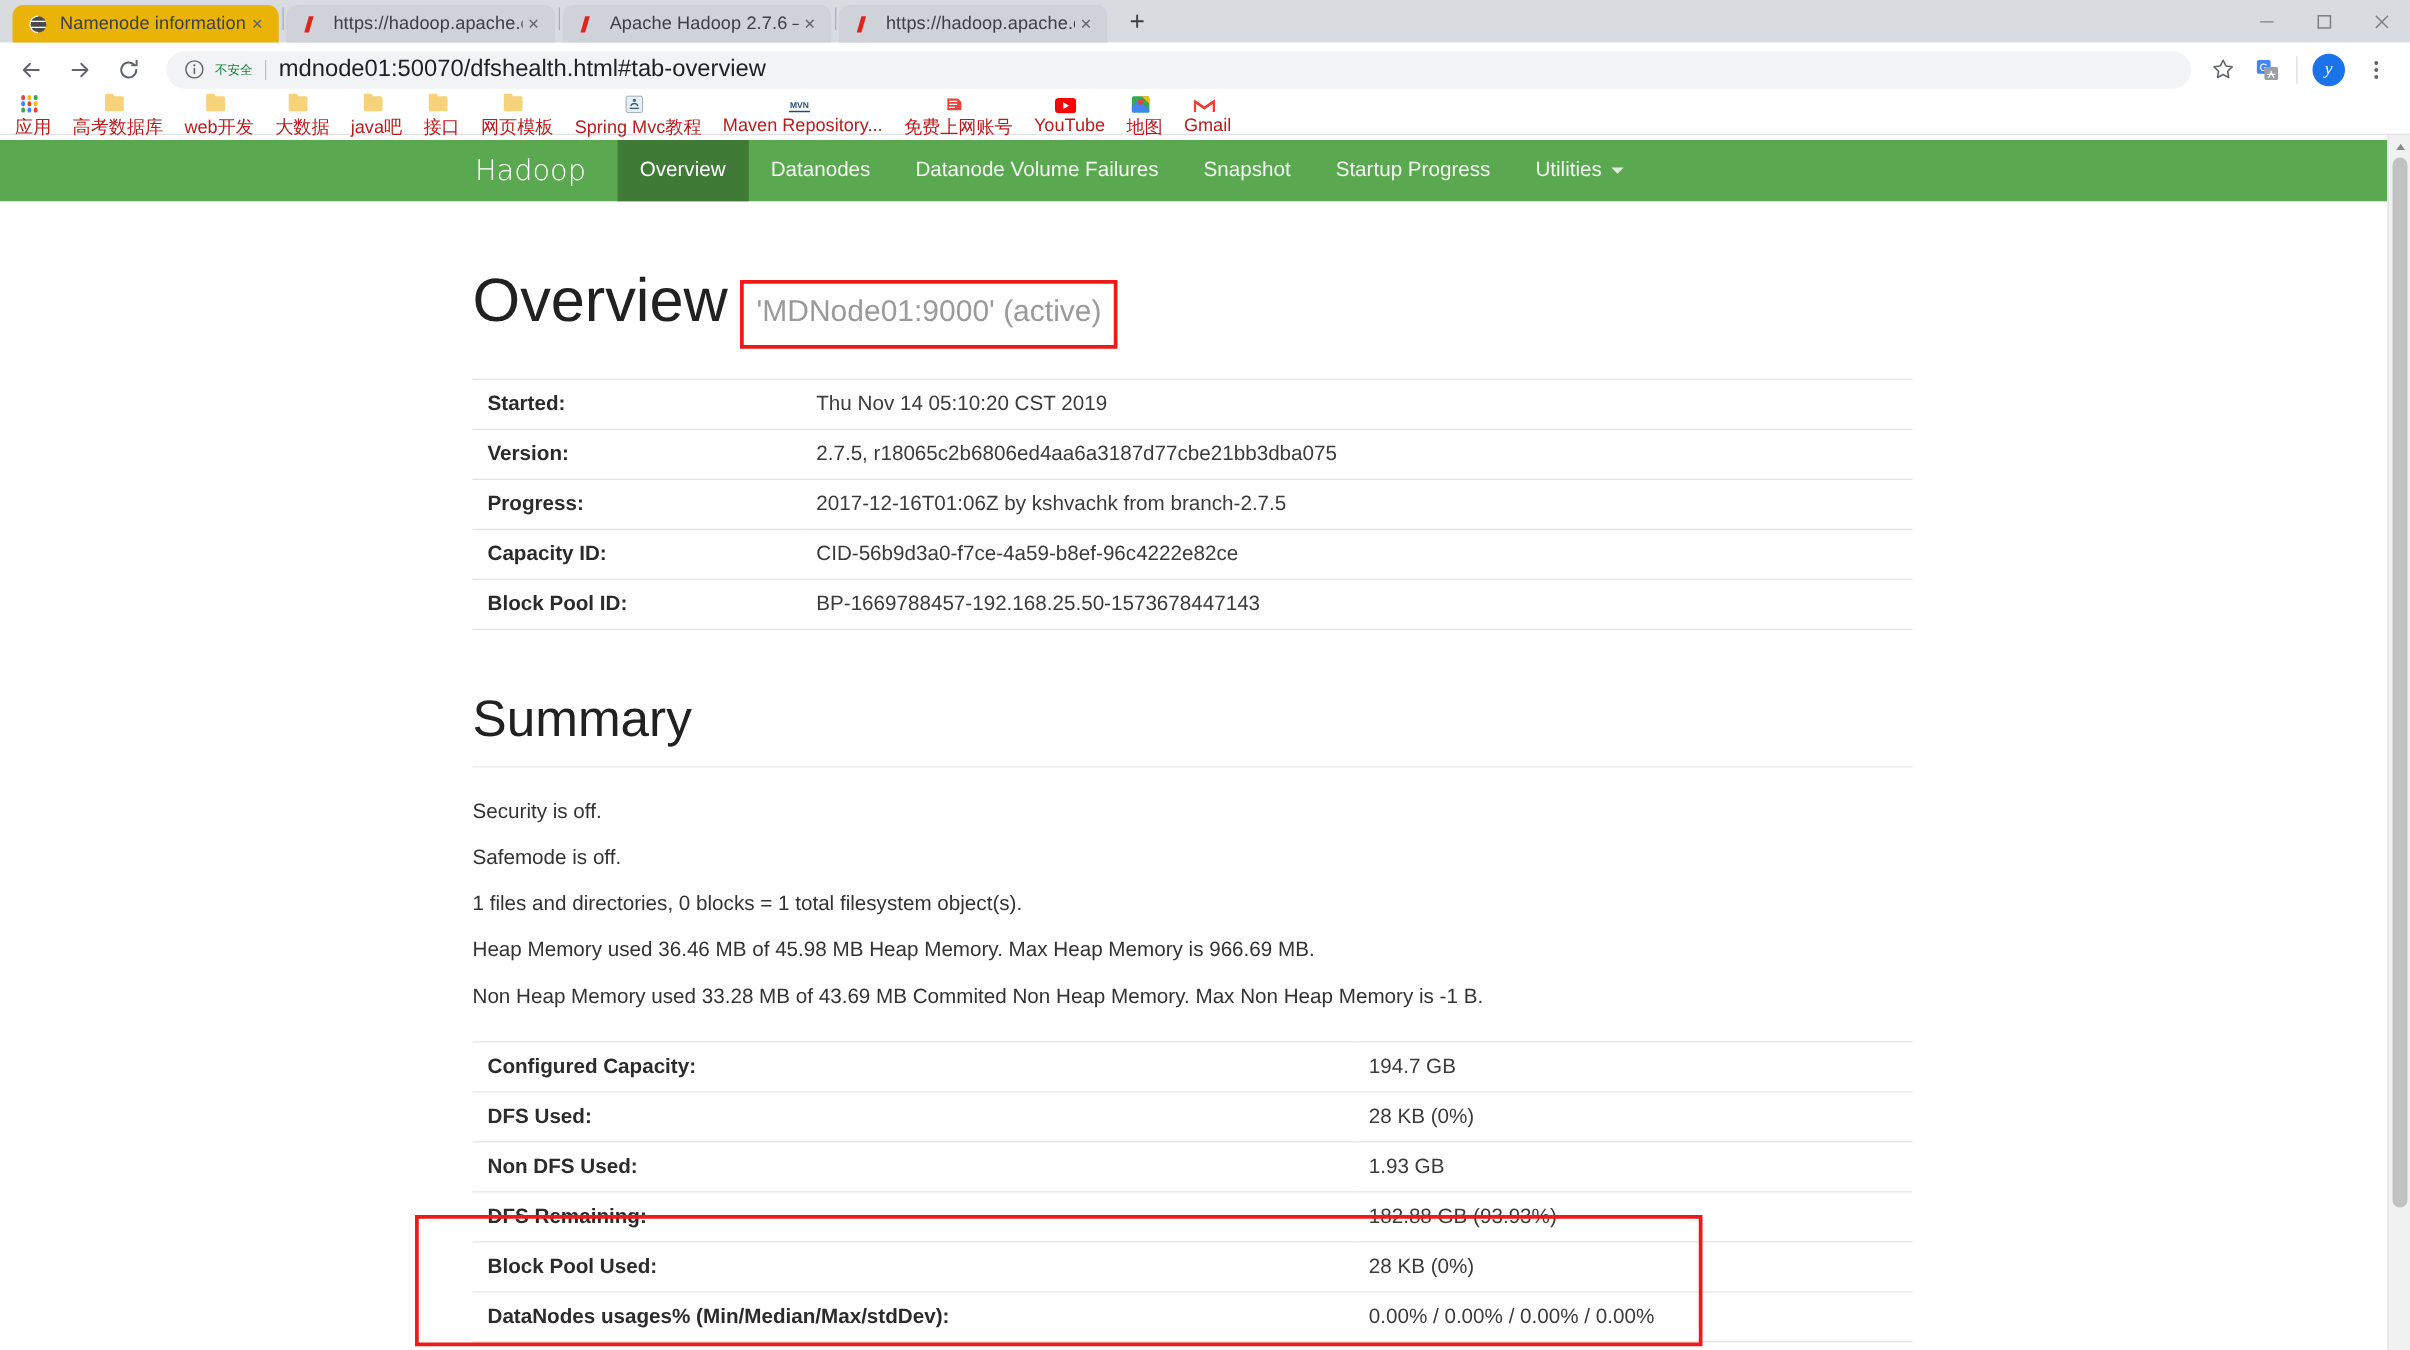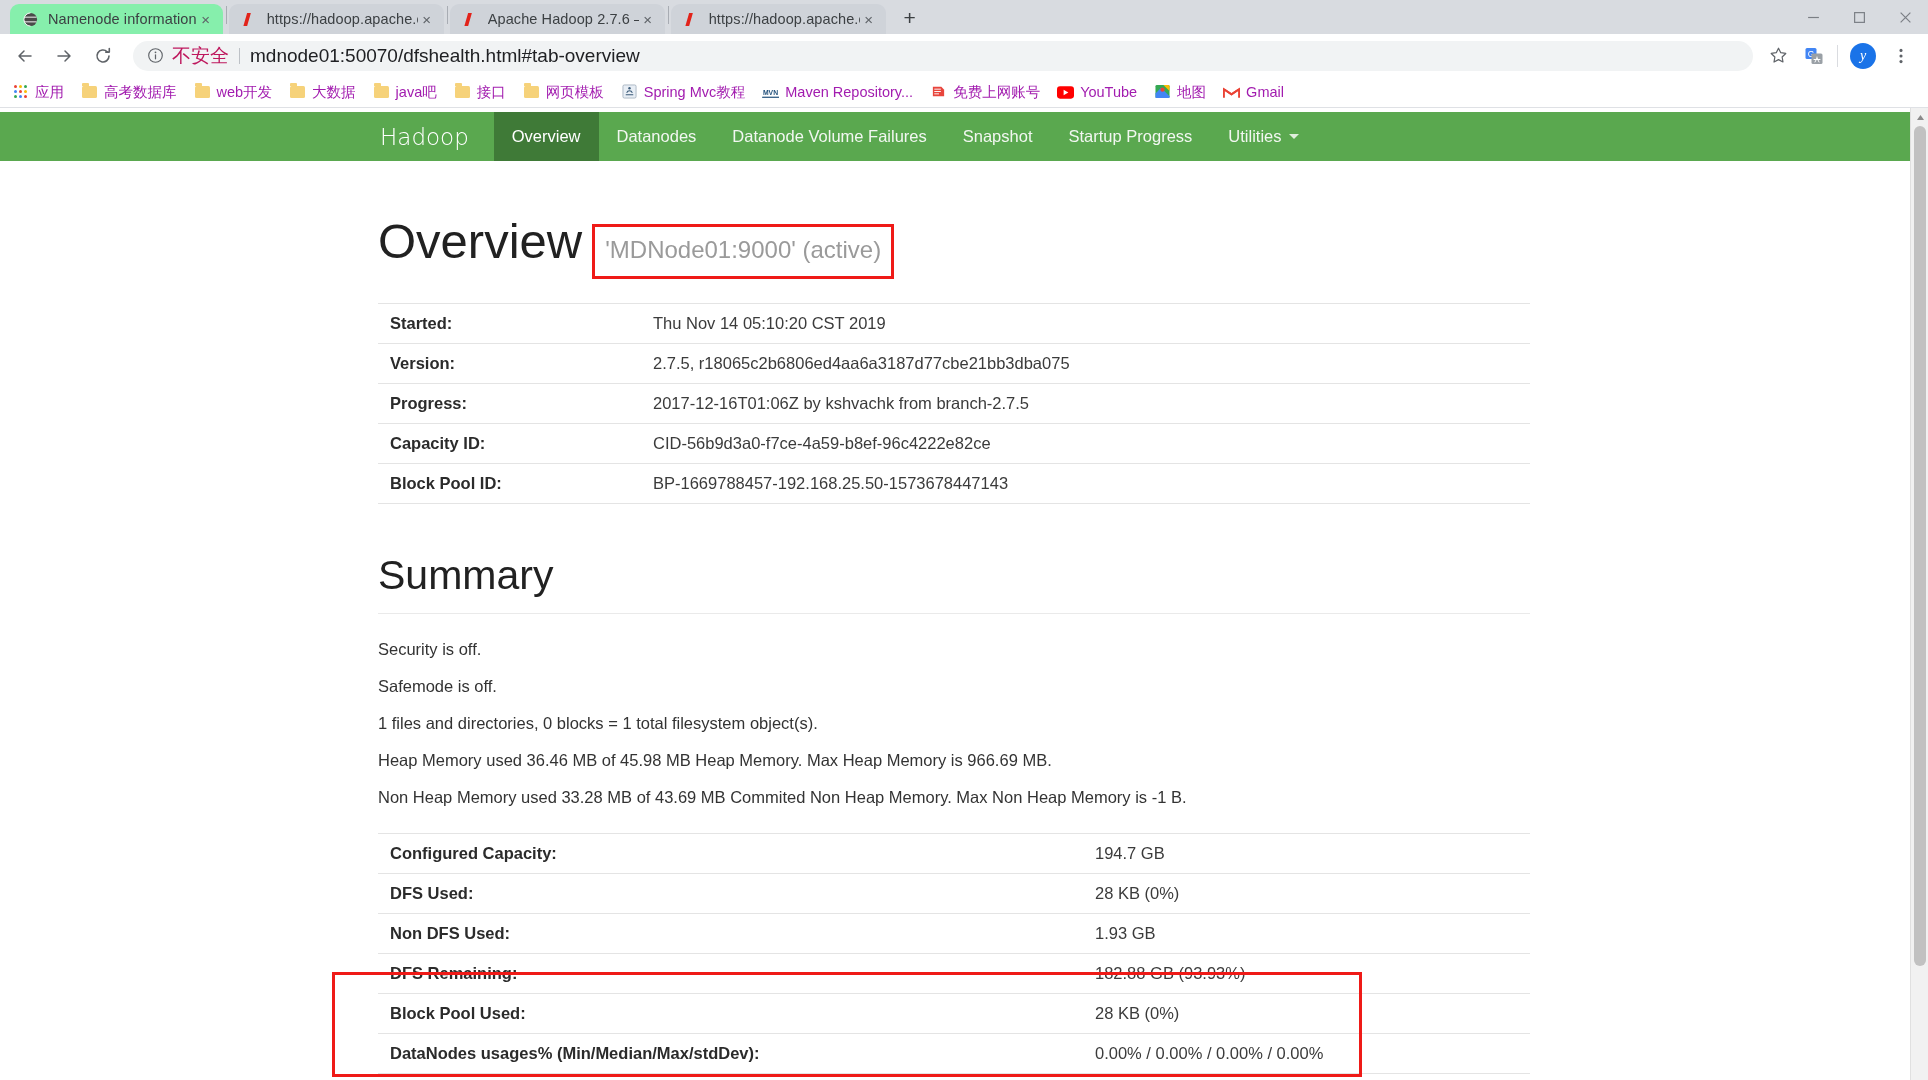--- a/index.html
+++ b/index.html
@@ -18,21 +18,21 @@
     display: flex; align-items: flex-end;
   }
   .tabstrip { display: flex; align-items: flex-end; height: 34px; padding-left: 10px; flex: 1; }
   .tab {
     height: 30px; min-width: 200px; max-width: 215px;
     background: #cfd3d9; border-radius: 9px 9px 0 0;
     display: flex; align-items: center; padding: 0 8px 0 12px;
     margin-right: 1px; position: relative;
     font-size: 14px; color: #3c4043;
   }
-  .tab.active { background: #86efac; }
+  .tab.active { background: #eab308; }
   .tab .favicon {
     width: 17px; height: 17px; margin-right: 9px; flex: 0 0 17px;
     display: flex; align-items: center; justify-content: center;
   }
   .tab .tab-title {
     flex: 1; white-space: nowrap; overflow: hidden; text-overflow: clip;
     font-size: 14.5px; color: #3c4043; letter-spacing: .1px;
   }
   .tab .tab-close {
     width: 18px; height: 18px; flex: 0 0 18px; color: #5f6368;
@@ -54,38 +54,38 @@
   }
   .navbtn {
     width: 34px; height: 34px; display: flex; align-items: center; justify-content: center;
     color: #5f6368; margin-right: 5px;
   }
   .omnibox {
     flex: 1; height: 30px; background: #f1f3f4; border-radius: 16px;
     display: flex; align-items: center; padding: 0 14px; margin: 0 8px;
   }
   .omnibox .info-icon { width: 18px; height: 18px; margin-right: 7px; color: #5f6368; flex: 0 0 18px; }
-  .omnibox .sec-label { font-size: 19px; color: #be185d; white-space: nowrap; }
+  .omnibox .sec-label { font-size: 10px; color: #15803d; white-space: nowrap; }
   .omnibox .vsep { width: 1px; height: 16px; background: #bdc1c6; margin: 0 10px; }
   .omnibox .url { font-size: 19px; color: #202124; white-space: nowrap; }
   .tool-icons { display: flex; align-items: center; }
   .tool-icons .navbtn { margin-right: 2px; }
   .avatar {
     width: 26px; height: 26px; border-radius: 50%; background: #1a73e8; color: #fff;
     font-size: 14px; display: flex; align-items: center; justify-content: center;
     margin: 0 8px; font-family: "Liberation Serif", serif; font-style: italic;
   }
   .vdiv { width: 1px; height: 22px; background: #dadce0; margin: 0 4px; }
 
   
   .bookmarks {
     height: 30px; background: #ffffff; display: flex; align-items: center;
     padding: 0 12px; border-bottom: 1px solid #dfe1e5;
   }
-  .bm { display: flex; margin-right: 17px; font-size: 14.5px; color: #a21caf; white-space: nowrap; }
+  .bm { display: flex; align-items: center; margin-right: 17px; font-size: 14.5px; color: #b91c1c; white-space: nowrap; flex-direction: column; }
   .bm .bmico { width: 17px; height: 17px; margin-right: 6px; flex: 0 0 17px; display: flex; align-items: center; justify-content: center; }
   .folder-ico { width: 15px; height: 12px; background: #f6d27a; border-radius: 1.5px; position: relative; }
   .folder-ico:before { content: ""; position: absolute; top: -2.5px; left: 0; width: 7px; height: 3px; background: #f6d27a; border-radius: 1px 1px 0 0; }
   .apps-grid { display: grid; grid-template-columns: repeat(3, 3.5px); grid-template-rows: repeat(3, 3.5px); gap: 1.6px; }
   .apps-grid i { display: block; width: 3.5px; height: 3.5px; border-radius: 50%; }
 
   
   .viewport { position: absolute; top: 112px; left: 0; width: 1928px; height: 972px; background: #fff; overflow: hidden; }
   .navbar {
     height: 49px; background: #5aa84f; width: 1910px;

